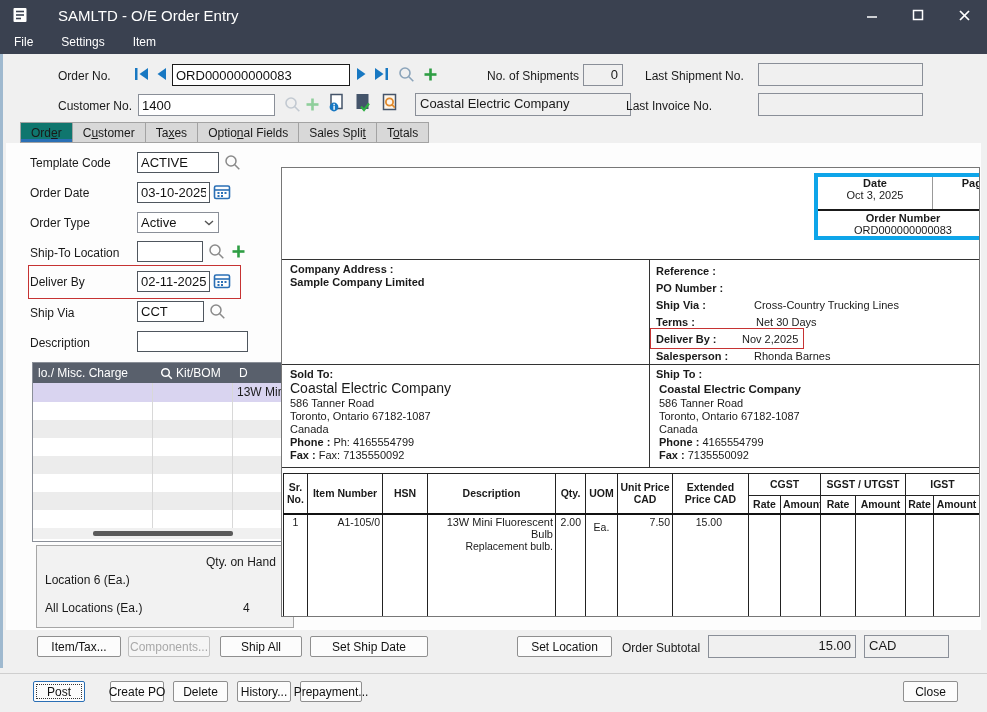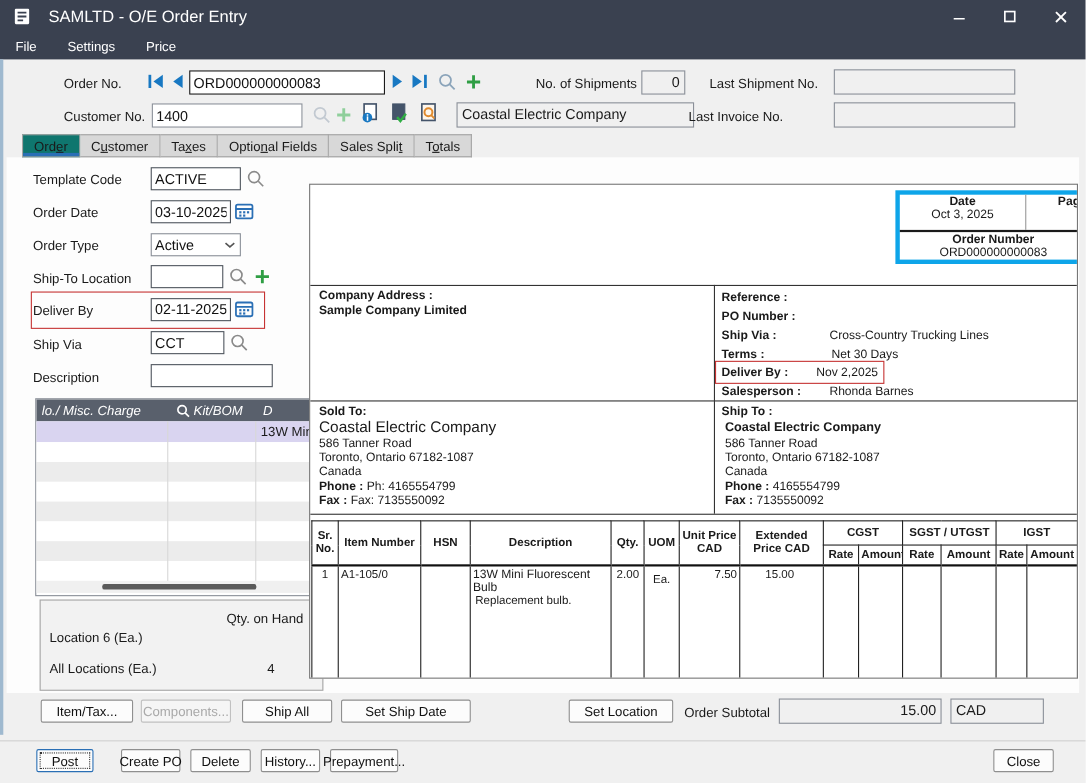--- a/index.html
+++ b/index.html
@@ -2,21 +2,21 @@
 <html><head>
 <meta charset="utf-8">
 <style>
   html,body{margin:0;padding:0;}
   body{width:987px;height:712px;position:relative;overflow:hidden;
        font-family:"Liberation Sans",sans-serif;background:#f0f0f0;color:#1a1a1a;}
   .abs{position:absolute;}
   
   .titlebar{position:absolute;left:0;top:0;width:987px;height:30px;background:#3a4150;
             display:flex;align-items:center;color:#fff;}
-  .title-text{font-size:15px;margin-left:14px;}
+  .title-text{font-size:15px;margin-left:28px;}
   .winbtns{margin-left:auto;display:flex;height:30px;}
   .winbtn{width:46px;height:30px;display:flex;align-items:center;justify-content:center;}
   .menubar{position:absolute;left:0;top:30px;width:987px;height:24px;background:#3a4150;
            display:flex;color:#fff;font-size:12px;}
   .menuitem{padding:0 14px;line-height:24px;}
   
   .lbl{position:absolute;font-size:12px;white-space:nowrap;}
   .inp{position:absolute;background:#fff;border:1px solid #4f565e;font-size:13px;
        padding:0 3px;box-sizing:border-box;font-family:inherit;color:#111;}
   .robox{position:absolute;background:#f0f0f0;border:1px solid #8a8f98;font-size:13px;
@@ -32,36 +32,36 @@
   .tab{height:21px;padding:0 10px;font-size:12px;display:flex;align-items:center;
        background:#d8d8d8;border:1px solid #a3a3a3;border-left:none;box-sizing:border-box;position:relative;}
   .tab:first-child{border-left:1px solid #a3a3a3;}
   .tab.active{background:#0f766e;}
   .tab.active::after{content:"";position:absolute;left:0;right:0;bottom:0;height:3px;background:#2a6fb5;}
   .tabpage{position:absolute;left:6px;top:143px;width:975px;height:487px;background:#fdfdfd;}
   
   .grid{position:absolute;left:32px;top:362px;width:260px;height:178px;background:#fff;
         border:1px solid #8a8f98;overflow:hidden;}
   .gridhead{position:absolute;left:0;top:0;width:100%;height:20px;background:#59606c;color:#fff;
-        font-size:12px;display:flex;align-items:center;font-style:italic;}
+        font-size:12px;display:flex;align-items:center;}
   .gridrow{position:absolute;left:0;width:100%;}
   .gdiv{position:absolute;top:20px;height:146px;width:1px;background:#d8d8d8;}
   .redbox{position:absolute;border:1px solid #c63333;}
   
   .page{position:absolute;left:281px;top:167px;width:699px;height:450px;background:#fff;
         border:1px solid #777;box-sizing:border-box;overflow:hidden;z-index:5;font-size:11px;}
   .pl{position:absolute;white-space:nowrap;}
   .b{font-weight:bold;}
   .hline{position:absolute;left:0;width:697px;height:0;border-top:1px solid #333;}
   .vline{position:absolute;width:0;border-left:1px solid #333;}
   .rt{border-collapse:collapse;table-layout:fixed;width:696px;font-size:10.5px;}
   .rt th,.rt td{border:1px solid #222;padding:1px 2px;overflow:hidden;}
   .rt th{font-weight:bold;text-align:center;vertical-align:middle;line-height:1.15;}
   .rt .hdrbot{border-bottom:2px solid #111;}
-  .rt td{vertical-align:top;font-size:10.5px;}
+  .rt td{vertical-align:top;font-size:10.5px;text-align:right;}
   .scrollthumb{position:absolute;background:#5a5a5a;border-radius:2px;}
 </style>
 </head>
 <body>
 
 <div class="titlebar">
   <span class="icon" style="position:static;margin-left:12px">
     <svg width="18" height="16">
         <rect x="1.5" y="1" width="13" height="14" fill="#fff" rx="1"></rect>
       <line x1="4" y1="4.5" x2="12" y2="4.5" stroke="#3a4150" stroke-width="1.6"></line>
@@ -86,21 +86,21 @@
           <line x1="2" y1="2" x2="11" y2="11" stroke="#fff" stroke-width="1.7"></line>
           <line x1="11" y1="2" x2="2" y2="11" stroke="#fff" stroke-width="1.7"></line>
         </svg>
     </div>
   </div>
 </div>
 
 <div class="menubar">
   <span class="menuitem">File</span>
   <span class="menuitem">Settings</span>
-  <span class="menuitem">Price</span>
+  <span class="menuitem">Item</span>
 </div>
 
 <div class="abs" style="left:0;top:54px;width:3px;height:614px;background:#9fb9cf"></div>
 
 <span class="lbl" style="left:58px;top:69px">Order No.</span>
 <span class="icon" style="left:134px;top:67px">
   <svg width="16" height="14">
       <rect x="1" y="1" width="2.5" height="12" fill="#1878c2"></rect>
       <polygon points="14,1 5.5,7 14,13" fill="#1878c2"></polygon>
     </svg>

